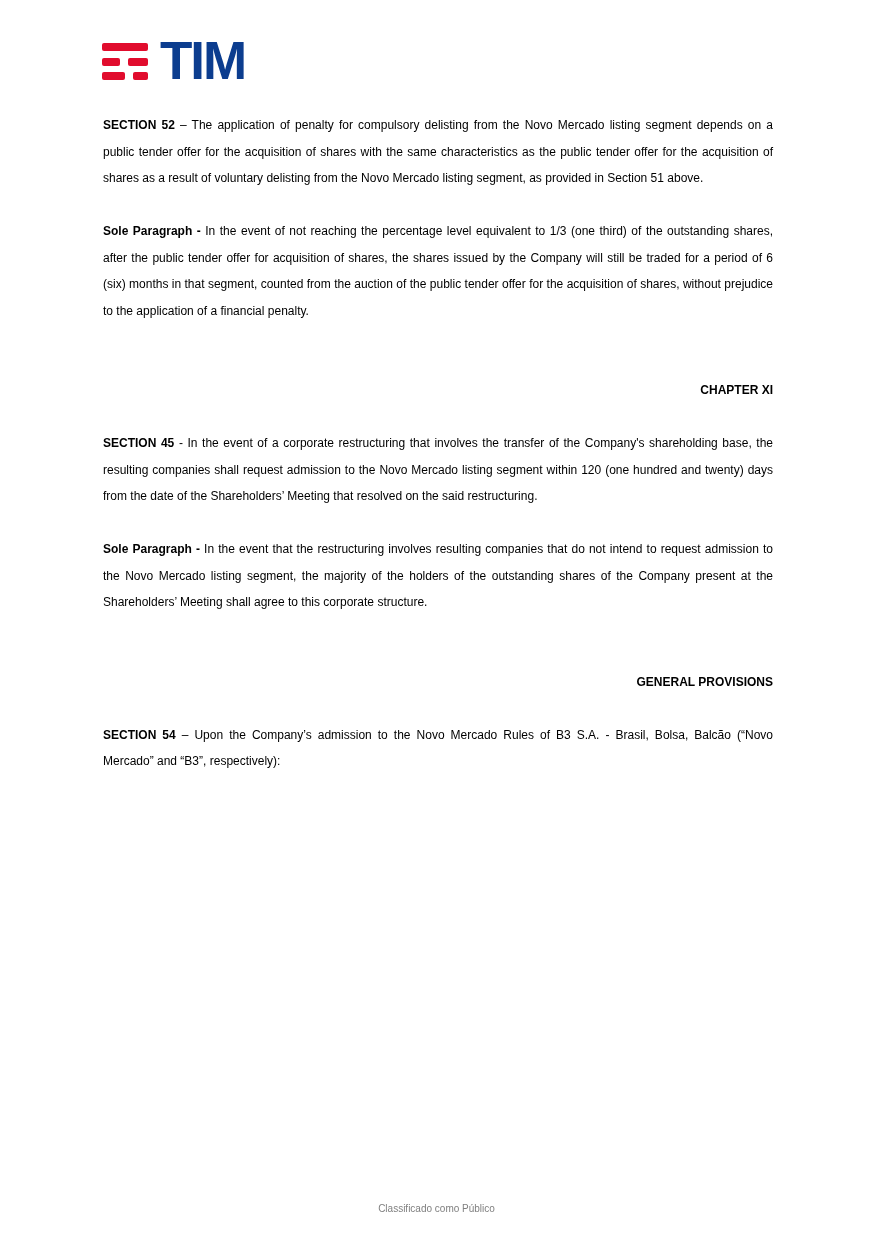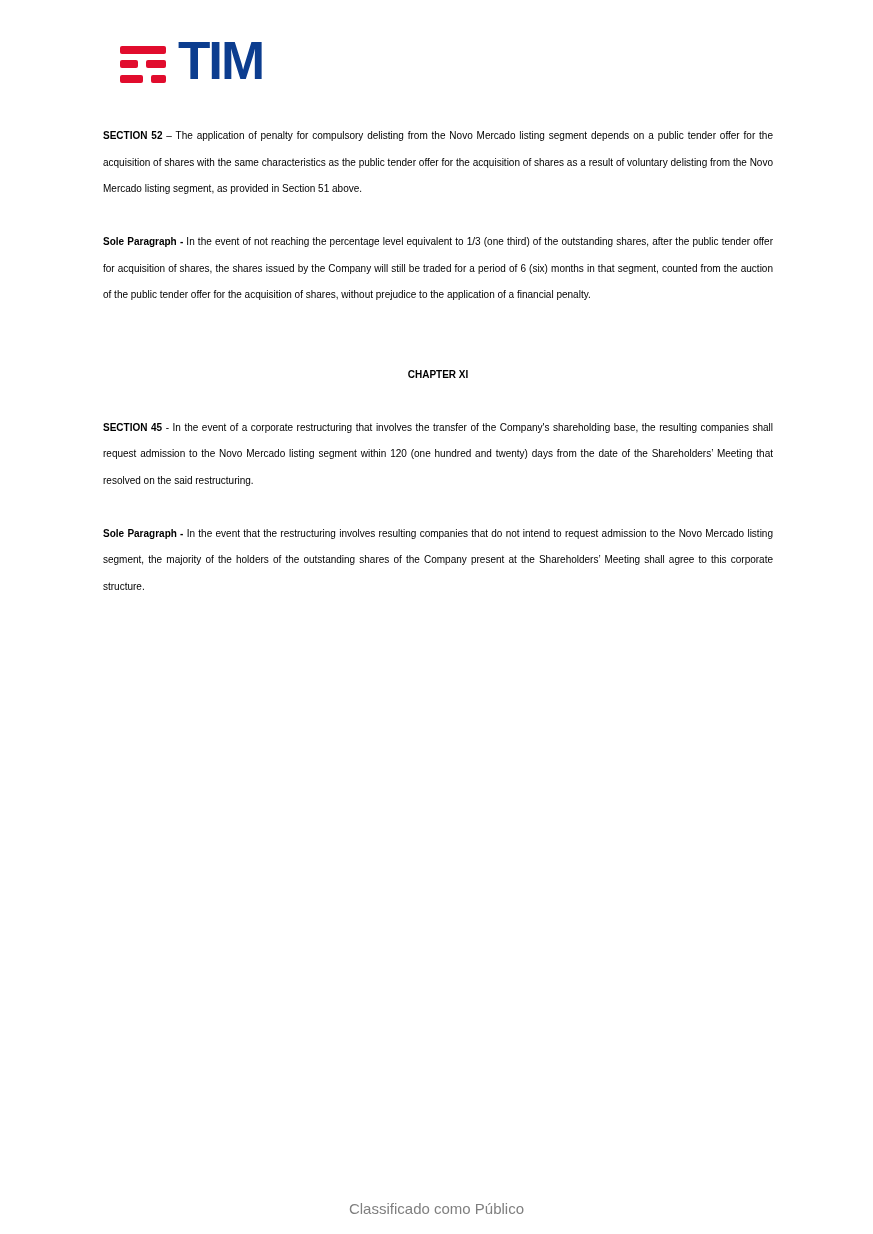--- a/index.html
+++ b/index.html
@@ -11,24 +11,24 @@
     margin: 0 auto;
     background: #ffffff;
     overflow: hidden;
     font-family: "Liberation Sans", sans-serif;
     color: #000000;
   }
 
   
   .logo {
     position: absolute;
-    left: 120px;
+    left: 102px;
     top: 43px;
     display: flex;
-    align-items: center;
+    align-items: flex-start;
   }
   .logo-icon {
     width: 46px;
     height: 37px;
     display: flex;
     flex-direction: column;
     justify-content: space-between;
     flex: 0 0 auto;
   }
   .logo-icon .row {
@@ -53,46 +53,46 @@
     line-height: 48px;
     font-weight: bold;
     letter-spacing: -2px;
     color: var(--tim-blue, #0C3D8F);
   }
 
   
   .content {
     position: absolute;
     left: 103px;
-    top: 123px;
+    top: 112px;
     width: 670px;
-    font-size: 10px;
+    font-size: 12px;
     line-height: 26.5px;
     text-align: justify;
   }
   .para { margin: 0 0 26.5px 0; }
   .para .lead { font-weight: bold; }
   .chapter {
-    text-align: center;
+    text-align: right;
     font-weight: bold;
     margin: 53px 0 26.5px 0;
   }
   .item .marker {
     display: inline-block;
     width: 55px;
   }
 
   
   .footer {
     position: absolute;
     left: 0;
     right: 0;
     top: 1202px;
     text-align: center;
-    font-size: 15px;
+    font-size: 10px;
     line-height: 14px;
     color: #7f7f7f;
   }
 </style>
 </head>
 <body>
 
 <div class="page" style="--tim-red: #E10C2D; --tim-blue: #0C3D8F;">
 
   <header class="logo">
@@ -120,21 +120,23 @@
 
     <div class="chapter">
       <div>CHAPTER XI</div>
     </div>
 
     <p class="para"><span class="lead">SECTION 45</span><span> - In the event of a corporate restructuring that involves the transfer of the Company's shareholding base, the resulting companies shall request admission to the Novo Mercado listing segment within 120 (one hundred and twenty) days from the date of the Shareholders’ Meeting that resolved on the said restructuring.</span></p>
 
     <p class="para"><span class="lead">Sole Paragraph -</span><span> In the event that the restructuring involves resulting companies that do not intend to request admission to the Novo Mercado listing segment, the majority of the holders of the outstanding shares of the Company present at the Shareholders’ Meeting shall agree to this corporate structure.</span></p>
 
     <div class="chapter">
+      <div>GENERAL PROVISIONS</div>
     </div>
 
+    <p class="para"><span class="lead">SECTION 54</span><span> – Upon the Company’s admission to the Novo Mercado Rules of B3 S.A. - Brasil, Bolsa, Balcão (“Novo Mercado” and “B3”, respectively):</span></p>
 
 
   </main>
 
   <footer class="footer">Classificado como Público</footer>
 
 </div>
 
 </body></html>

